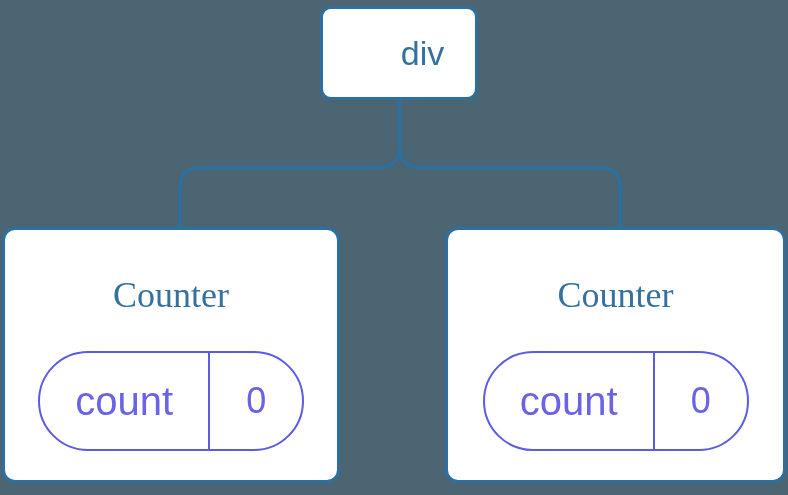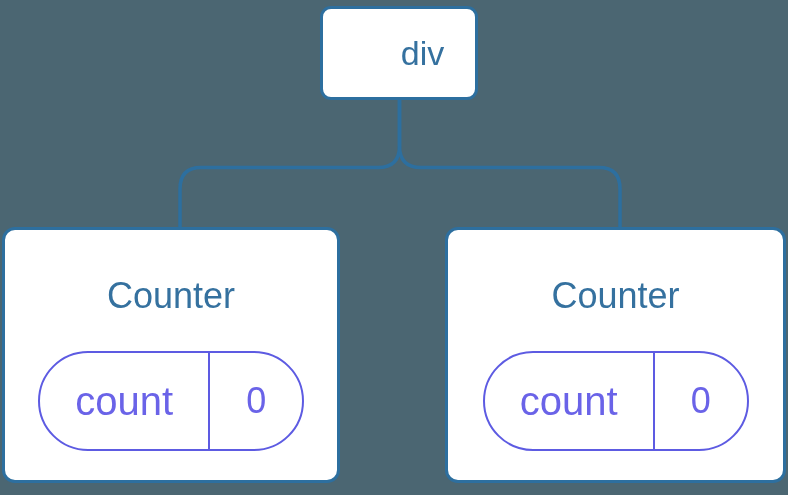--- a/index.html
+++ b/index.html
@@ -63,20 +63,21 @@
     align-items: center;
   }
   .card-left  { left: 2px;   width: 338px; }
   .card-right { left: 445px; width: 341px; }
   .card-title {
     font-size: 36px;
     font-weight: 500;
     line-height: 43px;
     color: var(--text-blue);
     text-align: left;
+    font-family: Liberation Serif, serif;
   }
   .pill {
     margin-top: 34px;
     width: 266px;
     height: 100px;
     border: 2px solid var(--pill-purple);
     border-radius: 50px;
     background: var(--card-bg);
     display: flex;
     overflow: hidden;

